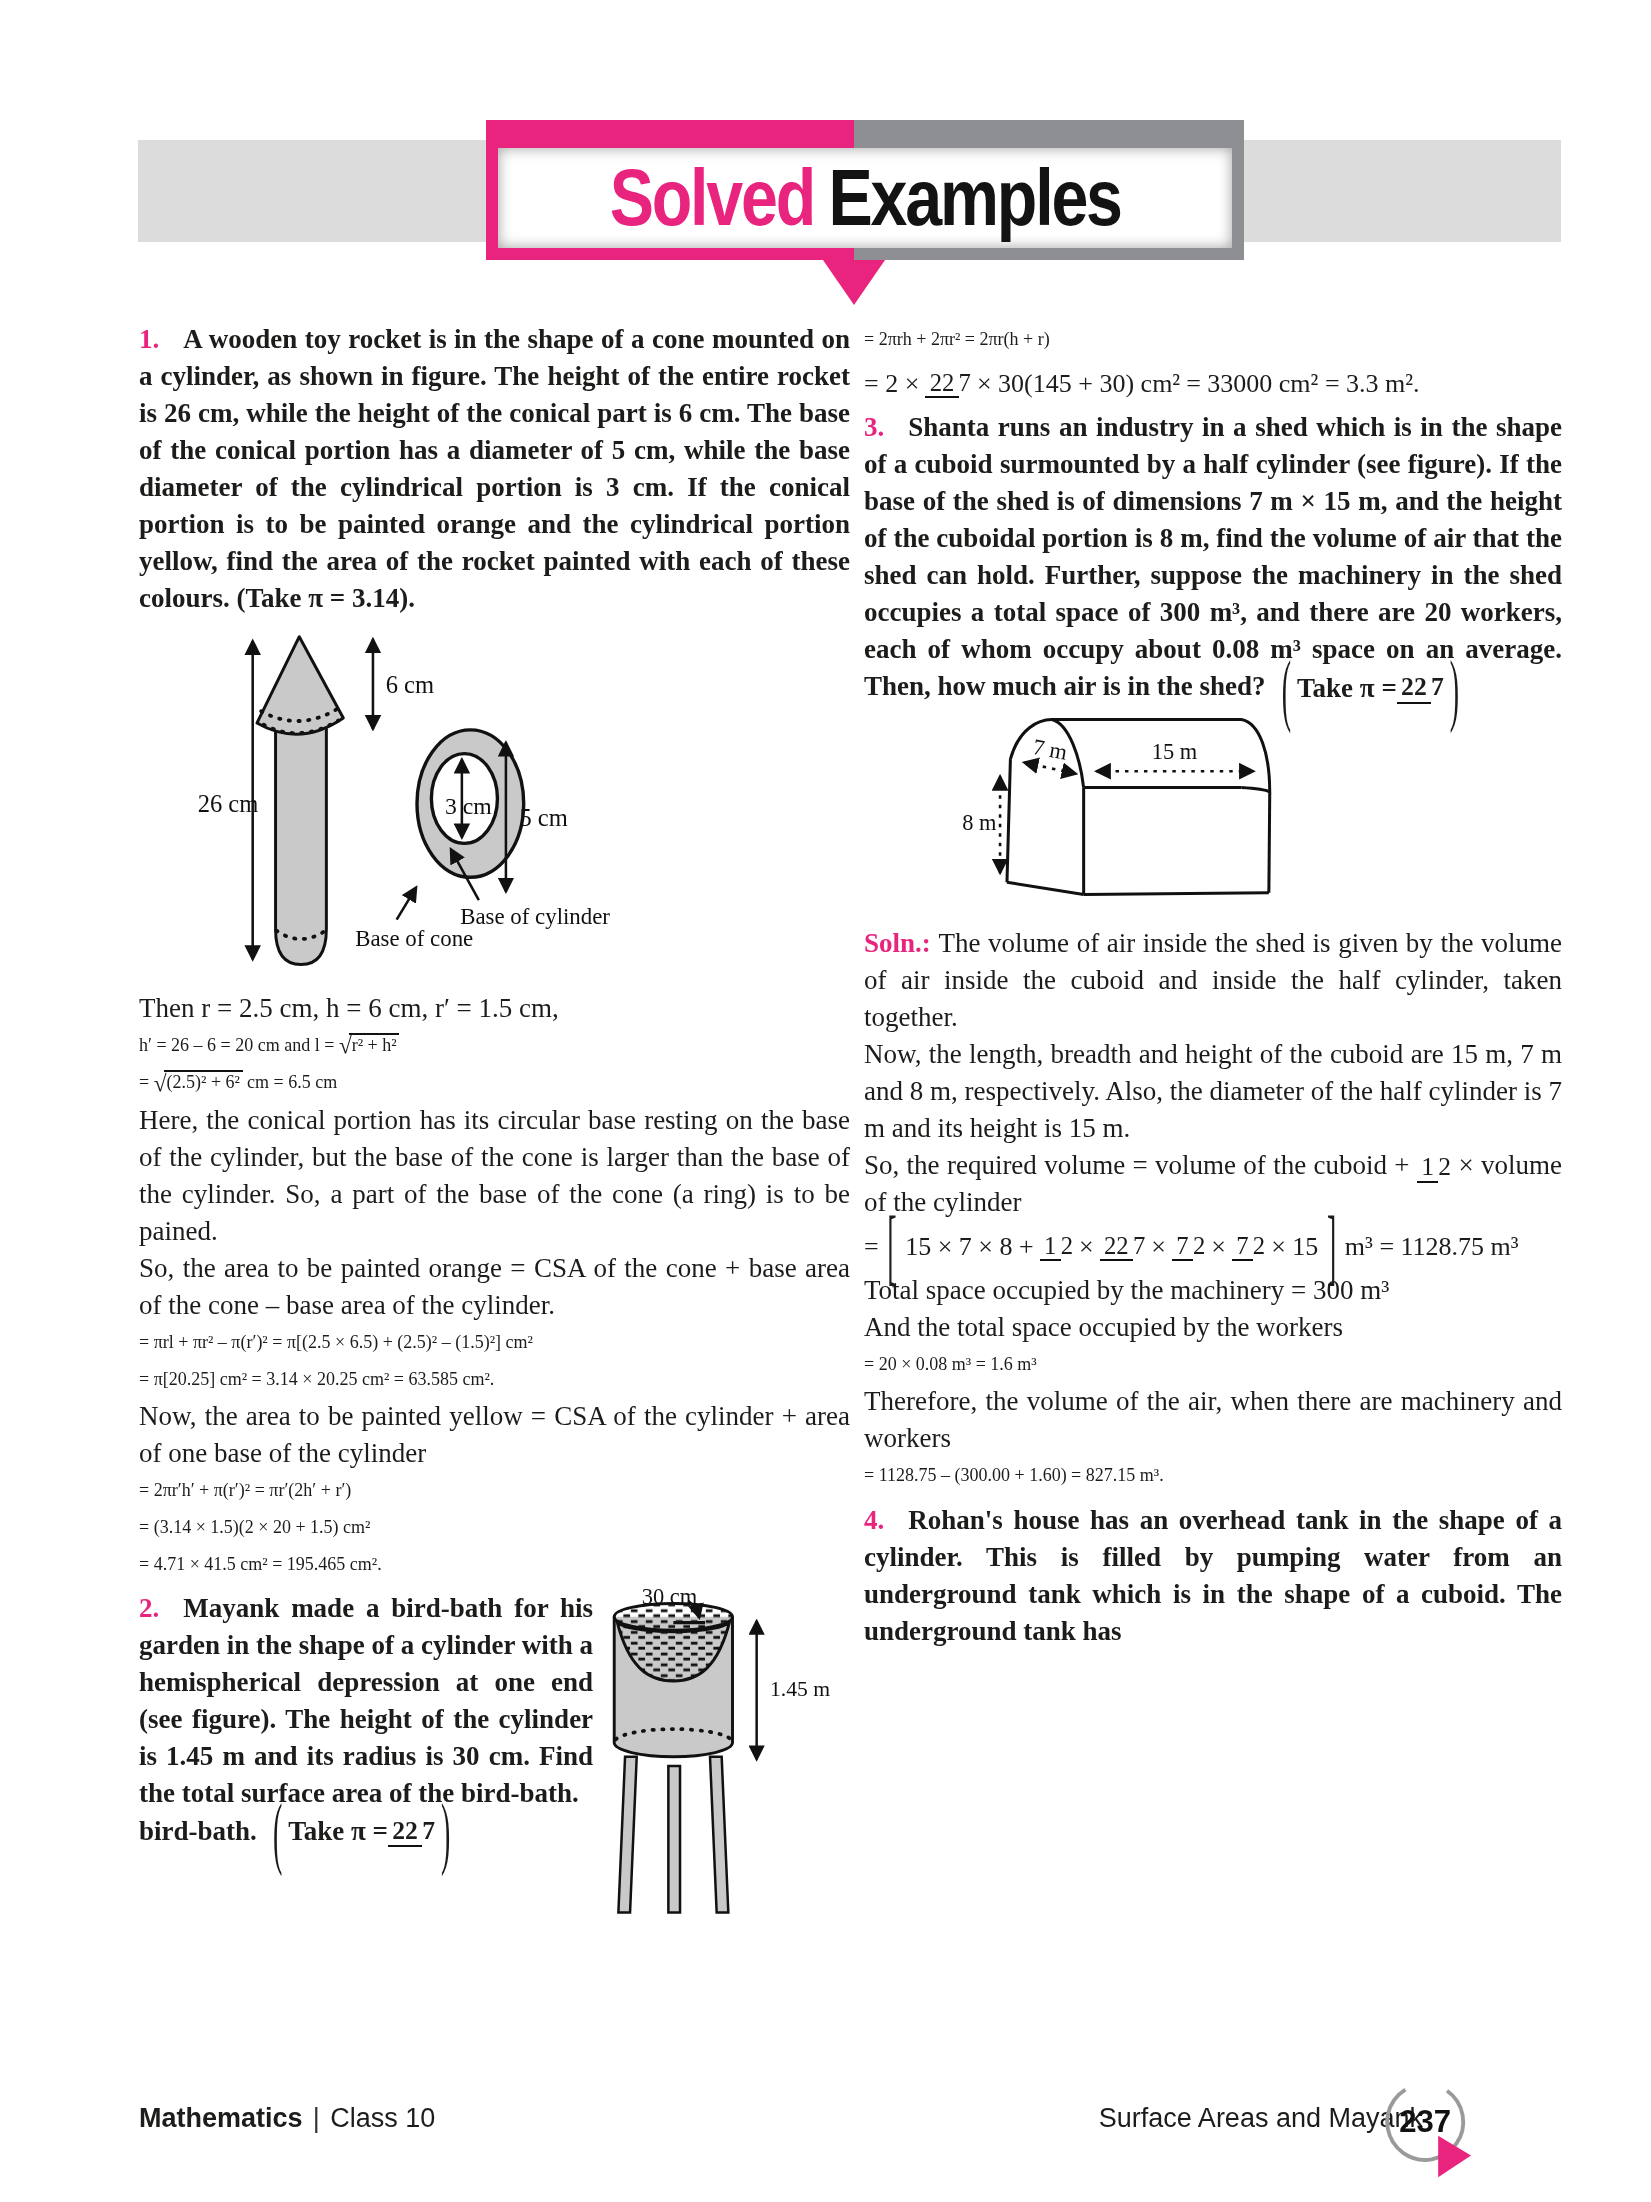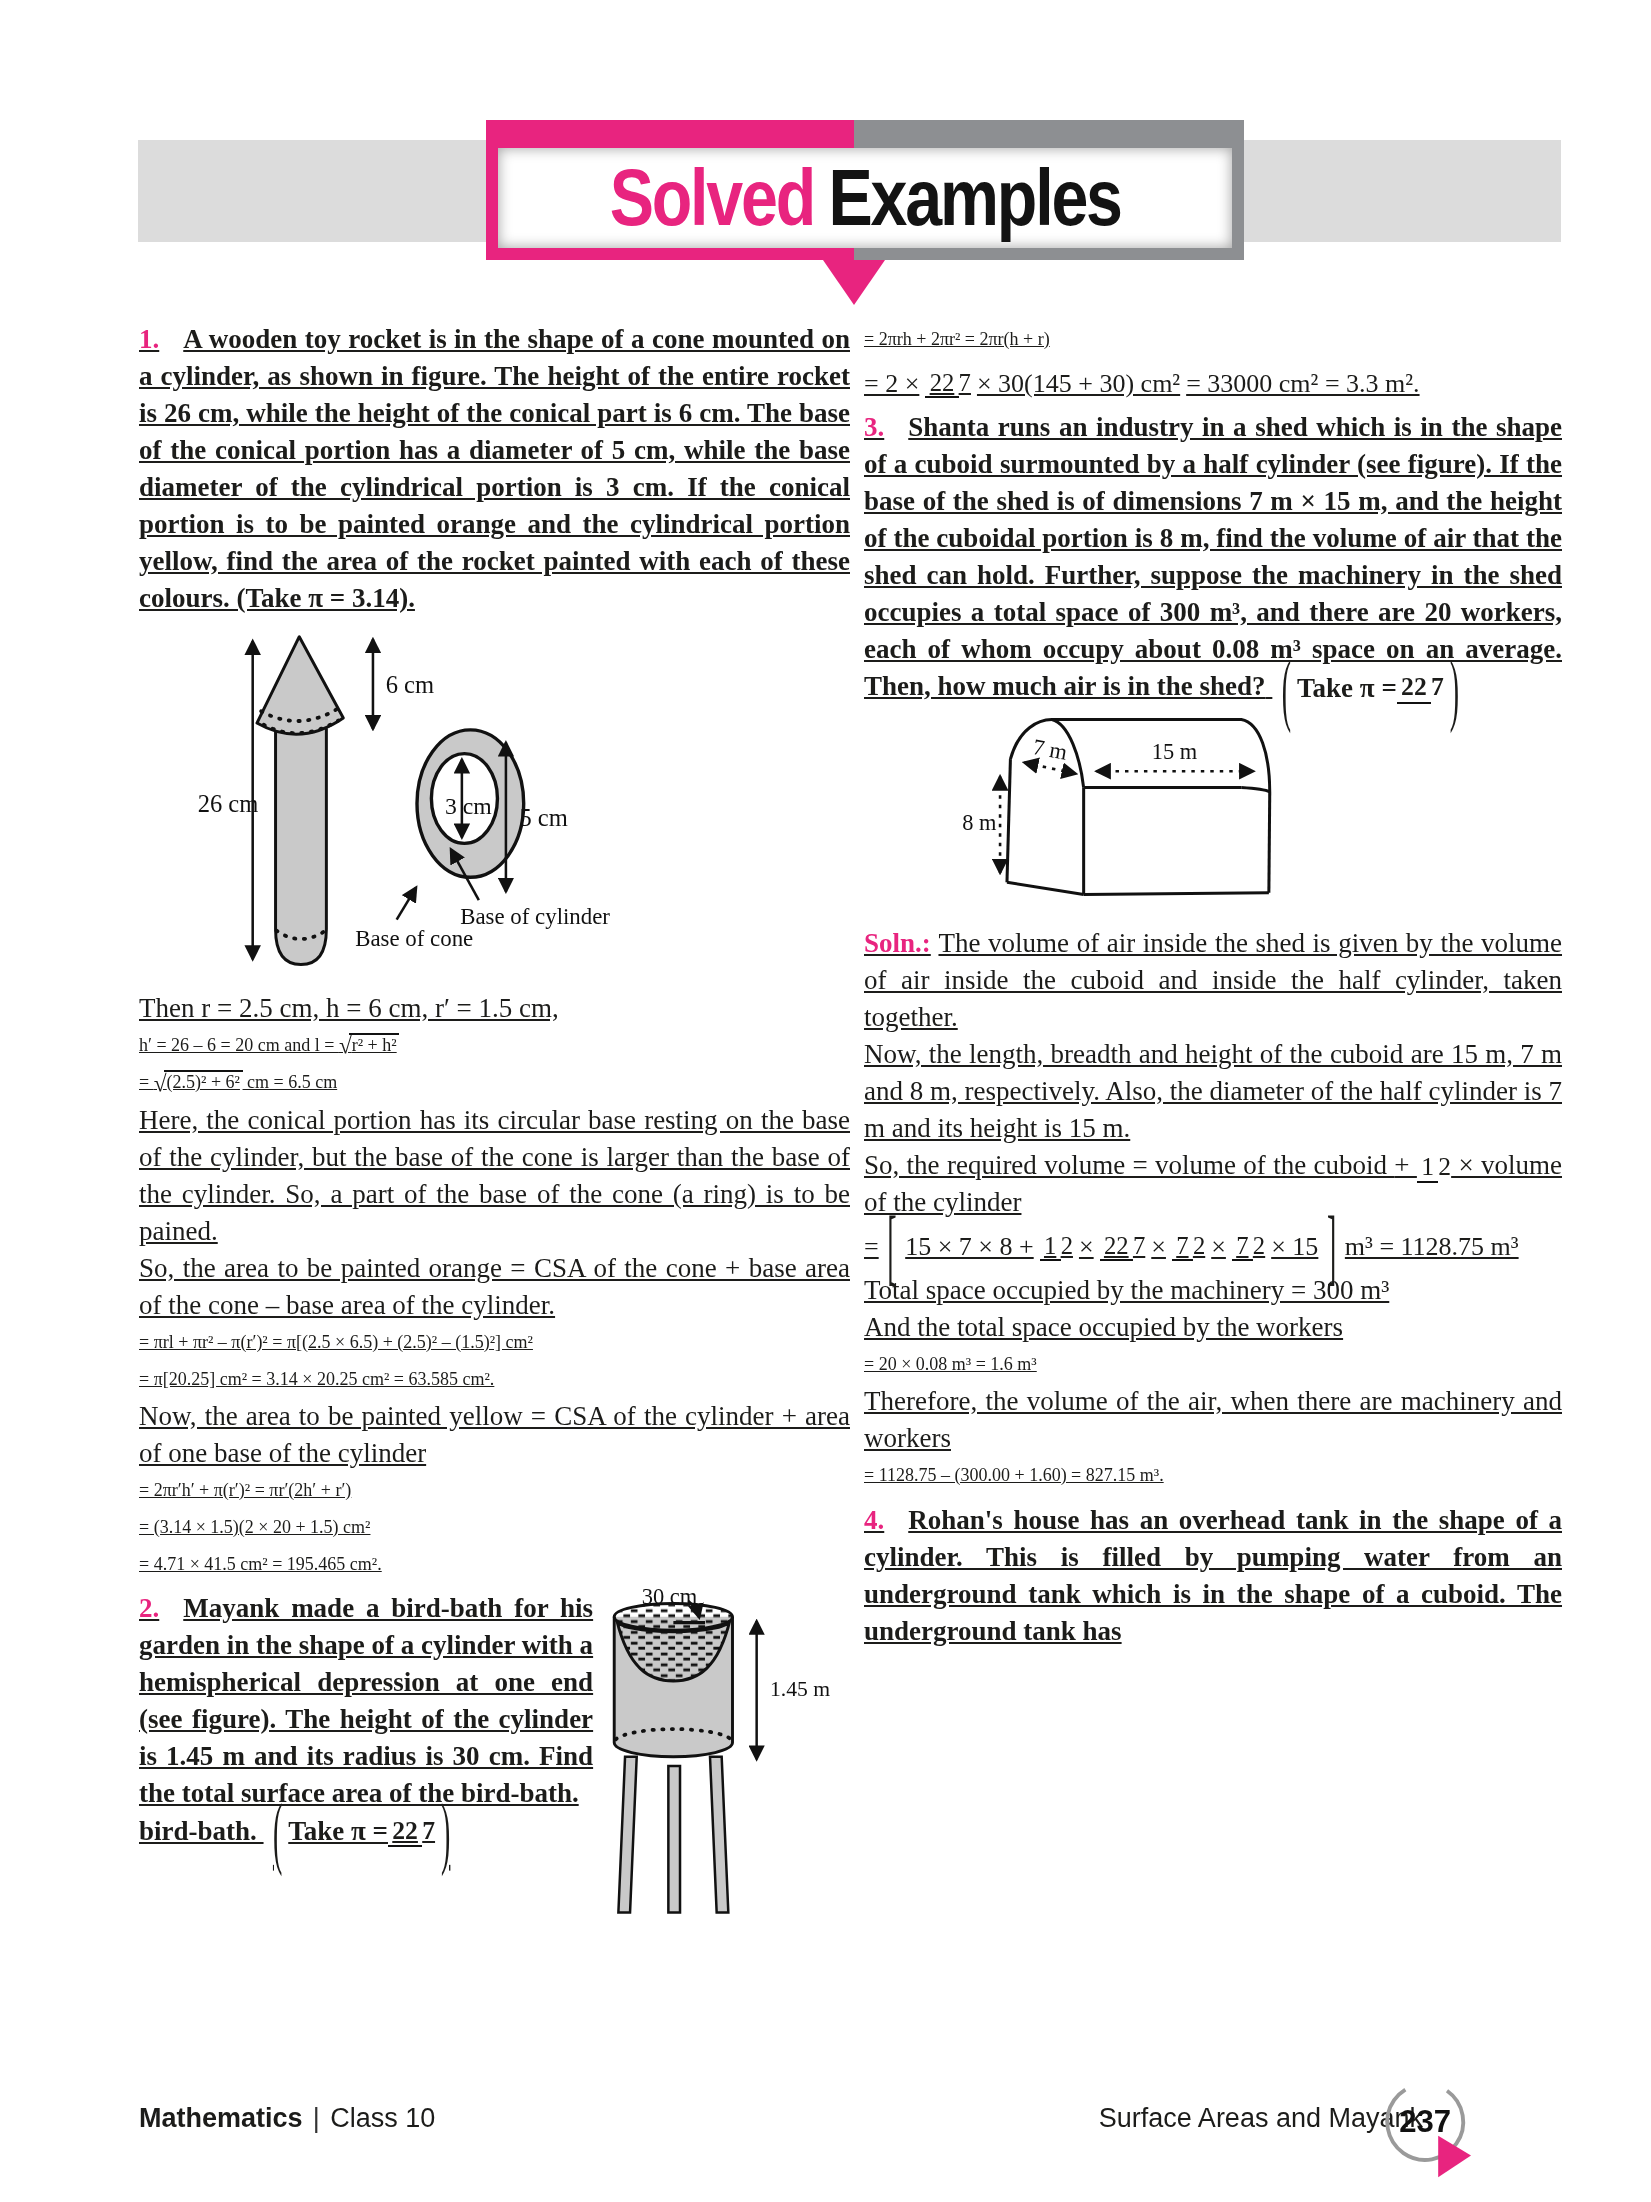--- a/index.html
+++ b/index.html
@@ -8,21 +8,21 @@
   .band{position:absolute;left:138px;top:140px;width:1423px;height:102px;background:#dcdcdc;}
   .banner{position:absolute;left:486px;top:120px;width:758px;height:140px;
           background:linear-gradient(90deg,#e8247f 0,#e8247f 48.5%,#8d8f92 48.5%,#8d8f92 100%);}
   .banner-inner{position:absolute;left:12px;top:12px;right:12px;bottom:12px;background:#fff;
           box-shadow:inset 0 0 13.8px rgba(0,0,0,.38);display:flex;align-items:center;justify-content:center;margin-top:16px;}
   .banner-title{font-family:"Liberation Sans",sans-serif;font-weight:700;font-size:79px;
           letter-spacing:-2.6px;transform:scaleX(.84);white-space:nowrap;color:#131313;}
   .banner-title .w1{color:#e8247f;padding-right:17px;}
   .tail{position:absolute;left:337px;top:100%;width:62px;height:45px;background:#e8247f;
           clip-path:polygon(0 0,100% 0,50% 100%);}
-  .col{position:absolute;top:321px;text-align:justify;font-size:27px;line-height:37px;text-decoration:underline;}
+  .col{position:absolute;top:321px;text-align:justify;font-size:27px;line-height:37px;}
   .col-left{left:139px;width:711px;}
   .col-right{left:864px;width:698px;}
   p{margin:0;}
   .prob{font-weight:700;}
   .pnum{color:#e8247f;font-weight:700;margin-right:24px;}
   .slabel{color:#e8247f;font-weight:700;margin-right:7.7px;}
   .eq{text-align:left;white-space:nowrap;font-size:18px;}
   .mt6{margin-top:5.2px;} .mt10{margin-top:8.6px;}
   .sqrt{white-space:nowrap;}
   .sqsign{font-size:1.3em;font-weight:400;vertical-align:-2.6px;margin-right:-2.6px;}

